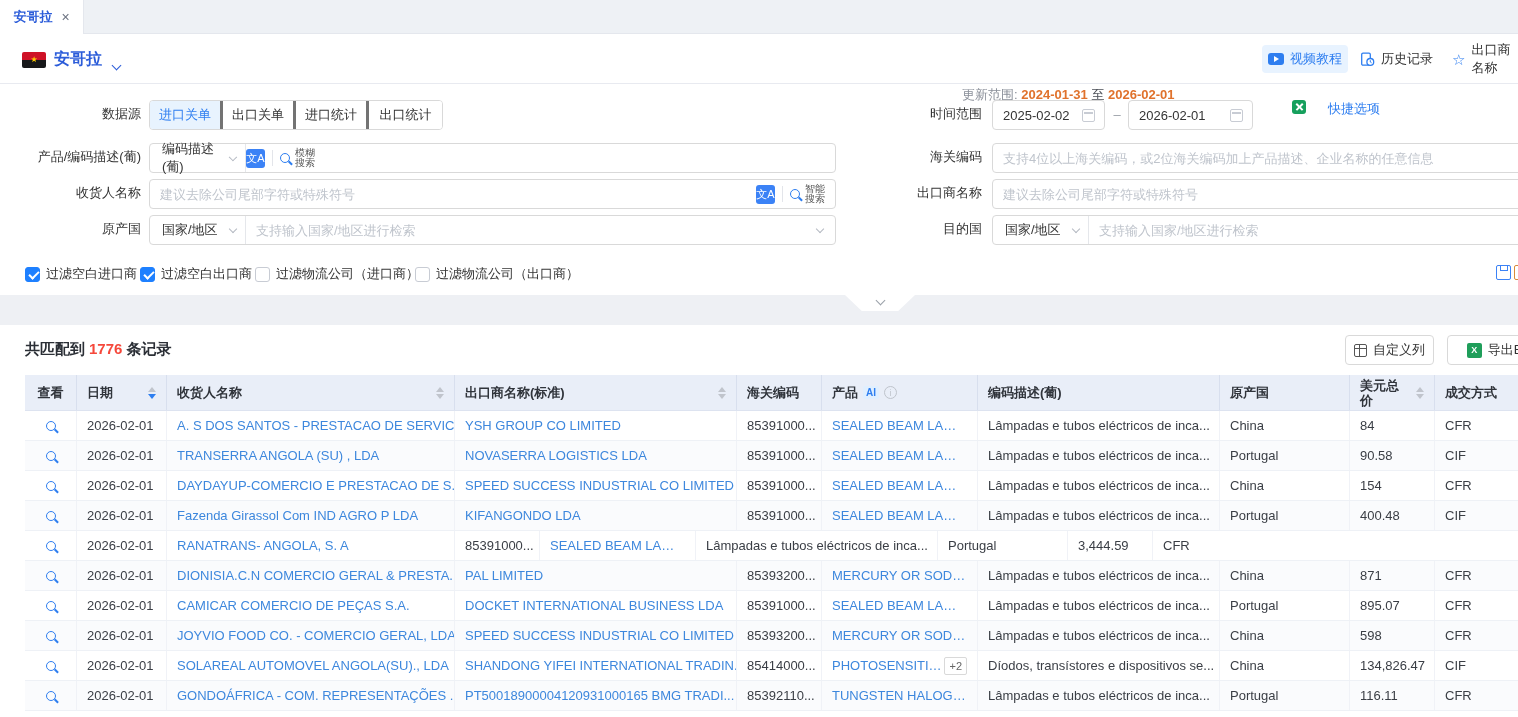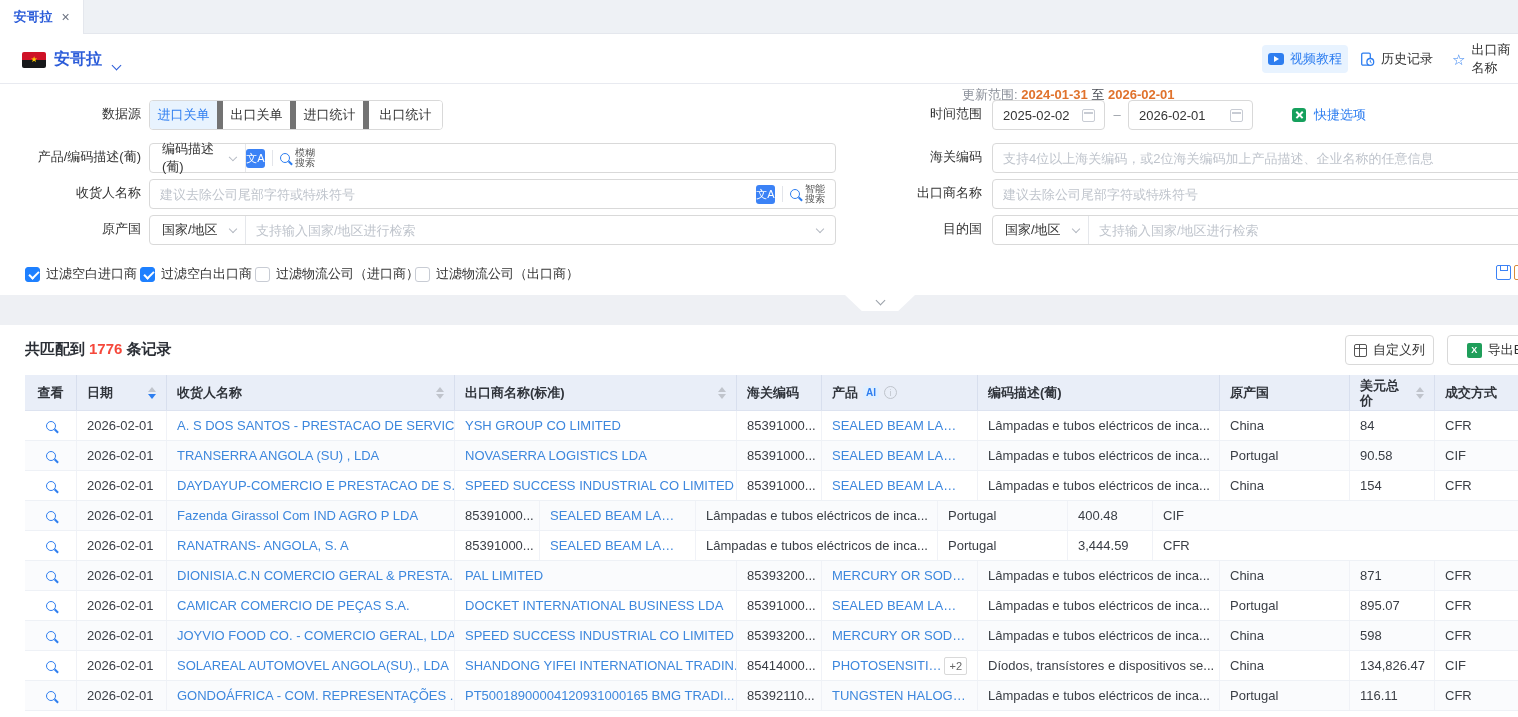--- a/index.html
+++ b/index.html
@@ -33,42 +33,42 @@
   
   .filter-card { position:absolute; left:0; top:84px; width:100%; height:211px; background:#fff; }
   .flabel { position:absolute; height:28px; line-height:28px; font-size:13px; color:#333; text-align:right; }
   .lbl-left { left:0; width:141px; }
   .lbl-right { left:800px; width:182px; }
   .upd-line { position:absolute; left:962px; top:2px; font-size:13px; color:#8a8f99; }
   .upd-line b { color:#e0722c; font-weight:bold; }
   .upd-line .mid { color:#4b4f57; }
 
   .segments { position:absolute; left:149px; top:16px; height:30px; display:flex; border:1px solid #d9d9d9; border-radius:4px; overflow:hidden; background:#fff; }
-  .seg { width:73px; text-align:center; line-height:28px; font-size:13px; color:#333; border-right:6px solid #737373; cursor:pointer; background:#fff; }
+  .seg { width:73px; text-align:center; line-height:28px; font-size:13px; color:#333; border-right:3px solid #737373; cursor:pointer; background:#fff; }
   .seg:last-child { border-right:none; }
   .seg.active { background:#e8f3fe; color:#2e7ef0; }
 
   .inp { position:absolute; height:30px; border:1px solid #d9d9d9; border-radius:4px; background:#fff; display:flex; align-items:center; }
   .inp input { border:none; outline:none; flex:1; min-width:0; font-size:13px; color:#333; padding:0 10px; background:transparent; font-family:inherit; }
   .inp input::placeholder { color:#bfc4cc; }
   .dd { height:100%; width:96px; display:flex; align-items:center; justify-content:space-between; padding:0 9px 0 12px; border-right:1px solid #e5e7eb; font-size:13px; color:#333; cursor:pointer; flex:none; }
   .dd .chev, .end-chev { color:#b4b9c2; margin-top:-3px; }
   .end-chev { margin-right:12px; flex:none; }
   .trans-icon { flex:none; width:19px; height:19px; border-radius:3px; background:#3b82f6; color:#fff; font-size:11px; display:flex; align-items:center; justify-content:center; cursor:pointer; }
   .vsep { flex:none; width:1px; height:16px; background:#e3e5ea; margin:0 7px; }
   .search-act { flex:none; display:flex; align-items:center; gap:5px; padding-right:8px; cursor:pointer; }
   .mag { width:10px; height:10px; border:1.6px solid #2e7ef0; border-radius:50%; position:relative; flex:none; }
   .mag::after { content:""; position:absolute; width:5px; height:1.6px; background:#2e7ef0; transform:rotate(45deg); right:-4px; bottom:-2px; }
   .search-txt { width:22px; font-size:10px; line-height:10px; color:#555; }
   .date-inp { justify-content:space-between; padding-right:9px; }
   .date-inp .dval { font-size:13px; color:#333; padding-left:10px; }
   .cal { width:13px; height:13px; border:1.5px solid #c8ccd4; border-radius:2px; position:relative; flex:none; }
   .cal::before { content:""; position:absolute; left:1px; right:1px; top:2.5px; height:1.5px; background:#c8ccd4; }
   .dash { position:absolute; left:1109px; top:16px; width:16px; text-align:center; line-height:30px; color:#9aa0a8; font-size:13px; }
-  .quick { position:absolute; left:1292px; top:16px; height:30px; display:flex; align-items:center; gap:8px; cursor:pointer; }
+  .quick { position:absolute; left:1292px; top:16px; height:30px; display:flex; gap:22px; cursor:pointer; }
   .quick-icon { width:14px; height:14px; border-radius:3px; background:#16a05d; position:relative; }
   .quick-icon::before, .quick-icon::after { content:""; position:absolute; left:2.5px; top:6.2px; width:9px; height:1.8px; background:#fff; }
   .quick-icon::before { transform:rotate(45deg); }
   .quick-icon::after { transform:rotate(-45deg); }
   .quick-label { color:#2e7ef0; font-size:13px; }
 
   .cbitem { position:absolute; top:181px; height:18px; display:flex; align-items:center; gap:6px; font-size:13px; color:#333; cursor:pointer; }
   .cb { width:15px; height:15px; border:1px solid #c8ccd4; border-radius:3px; background:#fff; position:relative; flex:none; }
   .cb.checked { background:#1e80ff; border-color:#1e80ff; }
   .cb.checked::after { content:""; position:absolute; left:4.5px; top:1.5px; width:4px; height:8px; border-right:2px solid #fff; border-bottom:2px solid #fff; transform:rotate(45deg); }
@@ -361,20 +361,21 @@
     <div class="td c7">China</div>
     <div class="td c8">154</div>
     <div class="td c9">CFR</div>
   </div>
           <div class="tr">
     <div class="td c0">
               <span class="mag"></span>
             </div>
     <div class="td c1">2026-02-01</div>
     <div class="td c2 link">Fazenda Girassol Com IND AGRO P LDA</div>
+    <div class="td c3 link">KIFANGONDO LDA</div>
     <div class="td c4">85391000...</div>
     <div class="td c5">
       <span class="link">SEALED BEAM LAMP ...</span>
 
     </div>
     <div class="td c6">Lâmpadas e tubos eléctricos de inca...</div>
     <div class="td c7">Portugal</div>
     <div class="td c8">400.48</div>
     <div class="td c9">CIF</div>
   </div>

